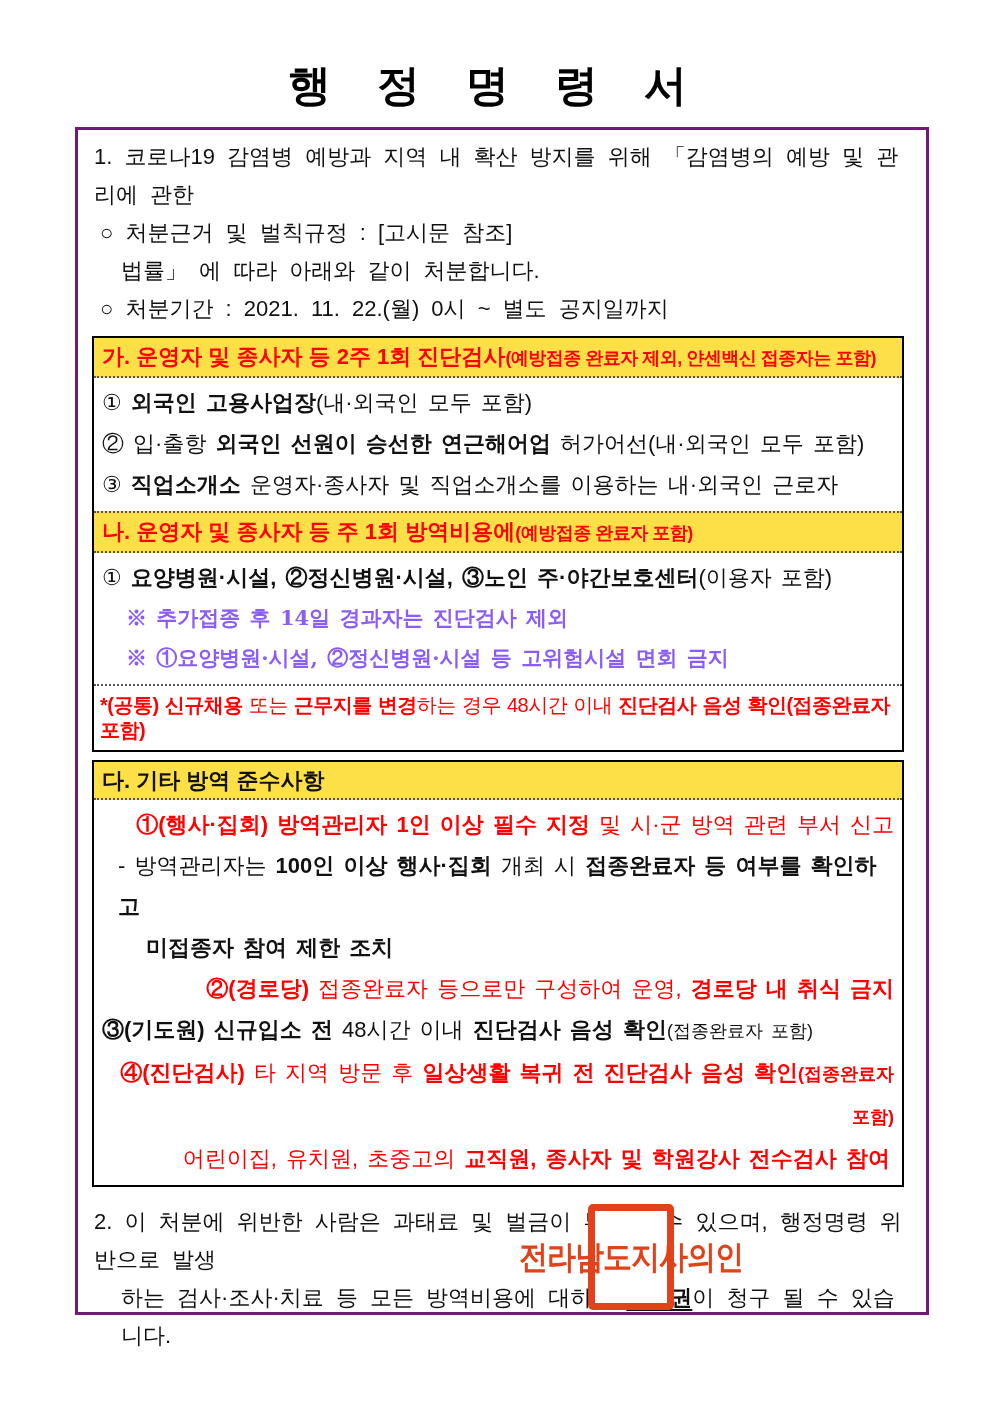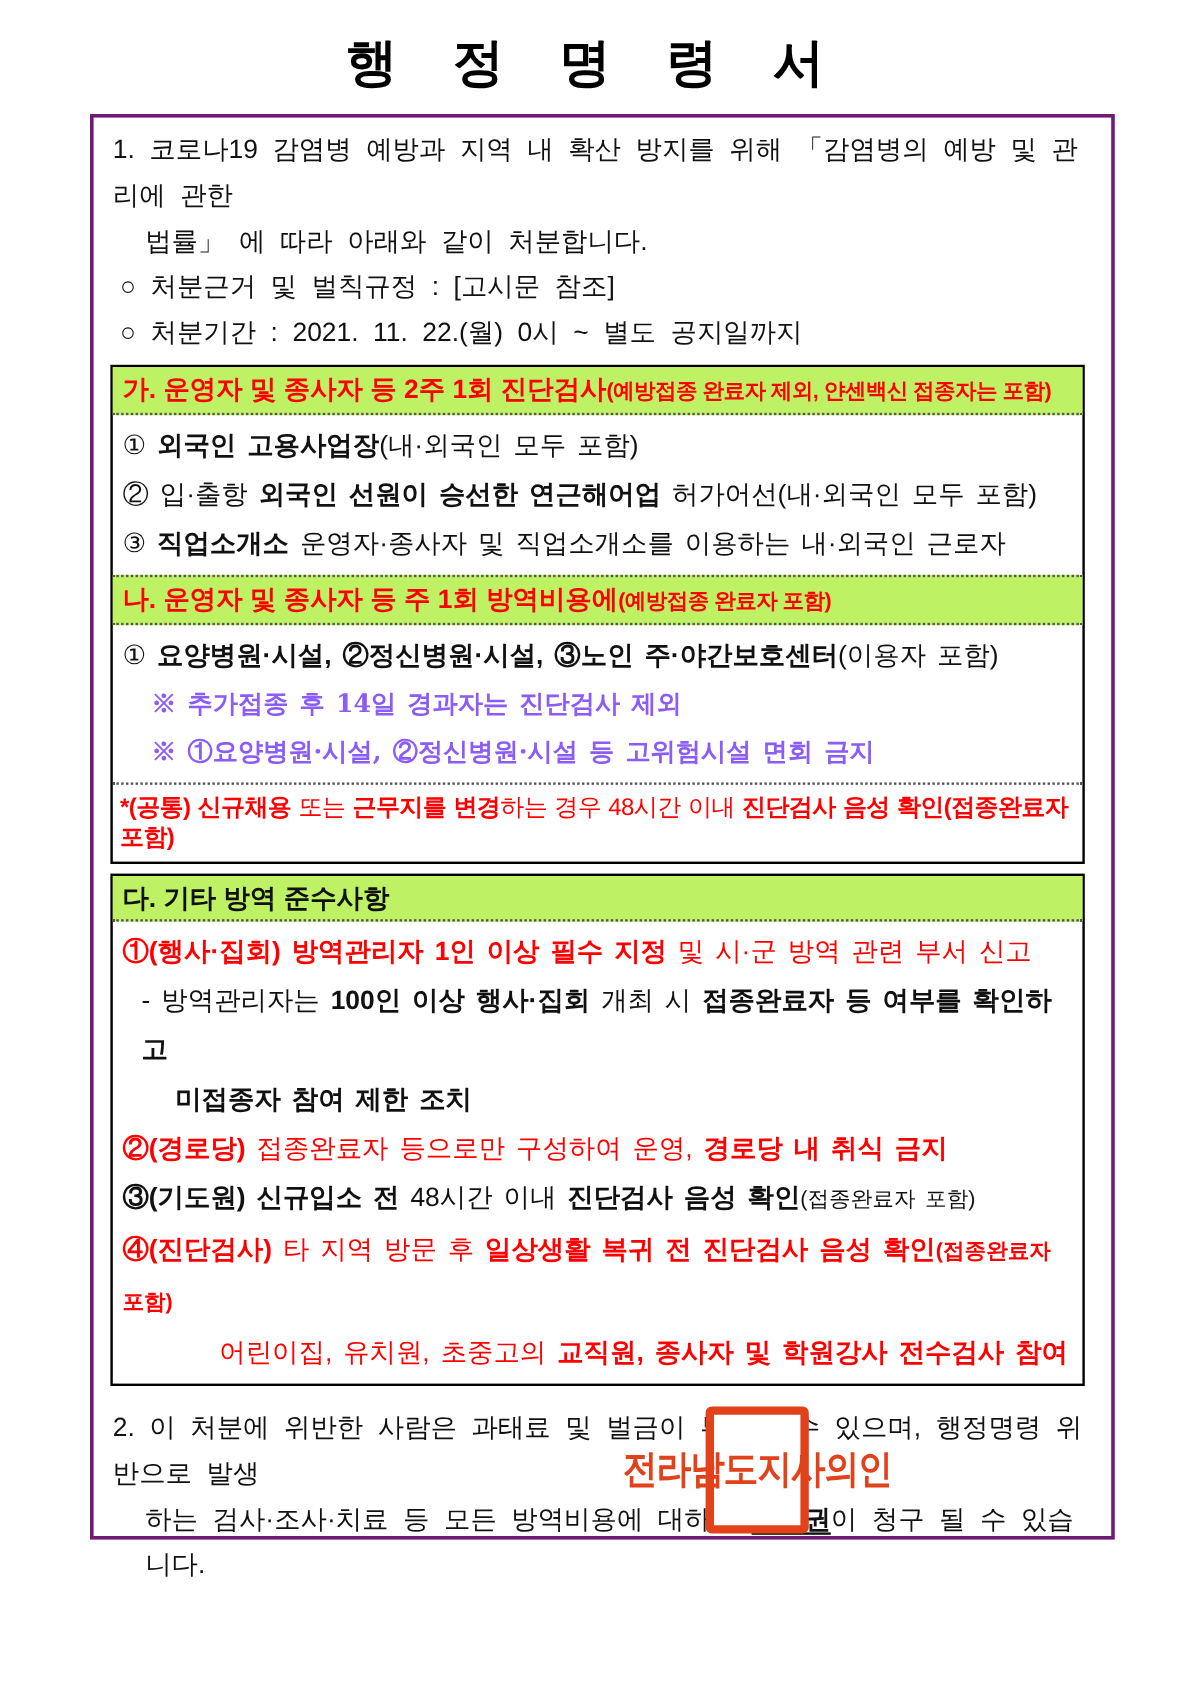--- a/index.html
+++ b/index.html
@@ -1,43 +1,43 @@
 <!DOCTYPE html>
 <html><head>
 <meta charset="utf-8">
 <style>
   * { margin:0; padding:0; box-sizing:border-box; }
   body {
     width: 992px; height: 1403px; background:#fff; position:relative;
     font-family: "Liberation Sans", sans-serif; color:#111;
   }
   .doc-title {
-    padding-top: 24px; text-align: center;
+    padding-top: 56px; text-align: center;
     font-size: 43px; font-weight: 900; letter-spacing: 17px; color:#000;
     line-height: 58px;
   }
   .outer-box {
     margin: 13px 0 0 75px; width: 854px; border: 3px solid #701a75;
     padding: 8px 10px 0 10px; position: relative; height: 1188px;
   }
   .body-line { font-size: 22px; line-height: 38px; word-spacing: 6px; padding-left: 6px; }
   .indent-2 { padding-left: 33px; }
   .bullet { padding-left: 12px; }
   .inner-box { margin: 8px 12px 0 4px; border: 2px solid #000; background:#fff; }
   .sec-header {
-    background: #bef264; padding: 5px 8px 4px 8px;
+    background: #fde047; padding: 5px 8px 4px 8px;
     font-size: 22px; font-weight: bold; border-bottom: 2px dotted #555;
     line-height: 27px;
   }
   .sec-header.red-h { color:#ff0000; }
   .sec-header .paren { font-size: 18px; letter-spacing:-0.5px; }
   .sec-items { padding: 4px 8px 6px 8px; }
   .sec-items .line { font-size: 22px; line-height: 41px; word-spacing: 3px; }
   .bold { font-weight: bold; }
-  .red { color: #ff0000; }
+  .red { color: #ff0000; text-align: right; }
   .blue-note {
     color: #8b5cf6; font-family: "DejaVu Serif", serif; font-weight: bold;
     font-size: 21px; line-height: 40px; padding-left: 24px; word-spacing: 2px;
   }
   .common-row {
     border-top: 2px dotted #555; color: #ff0000; font-size: 20px;
     padding: 7px 4px 7px 6px; letter-spacing: -0.5px; word-spacing: 1px; line-height: 25px;
   }
   .small-paren { font-size: 18px; }
   .right-line { text-align: right; padding-right: 4px; }
@@ -57,22 +57,22 @@
   }
 </style>
 </head>
 <body>
 
 <div class="doc-title">행 정 명 령 서</div>
 
 <div class="outer-box">
 
   <div class="body-line">1. 코로나19 감염병 예방과 지역 내 확산 방지를 위해 「감염병의 예방 및 관리에 관한</div>
+  <div class="body-line bullet">○ 처분근거 및 벌칙규정 : [고시문 참조]</div>
   <div class="body-line indent-2">법률」 에 따라 아래와 같이 처분합니다.</div>
-  <div class="body-line bullet">○ 처분근거 및 벌칙규정 : [고시문 참조]</div>
   <div class="body-line bullet">○ 처분기간 : 2021. 11. 22.(월) 0시 ~ 별도 공지일까지</div>
 
   <div class="inner-box">
     <div class="sec-header red-h">
       <span>가. 운영자 및 종사자 등 2주 1회 진단검사</span><span class="paren">(예방접종 완료자 제외, 얀센백신 접종자는 포함)</span>
     </div>
     <div class="sec-items">
       <div class="line">
         <span>① </span><span class="bold">외국인 고용사업장</span><span>(내·외국인 모두 포함)</span>
       </div>

